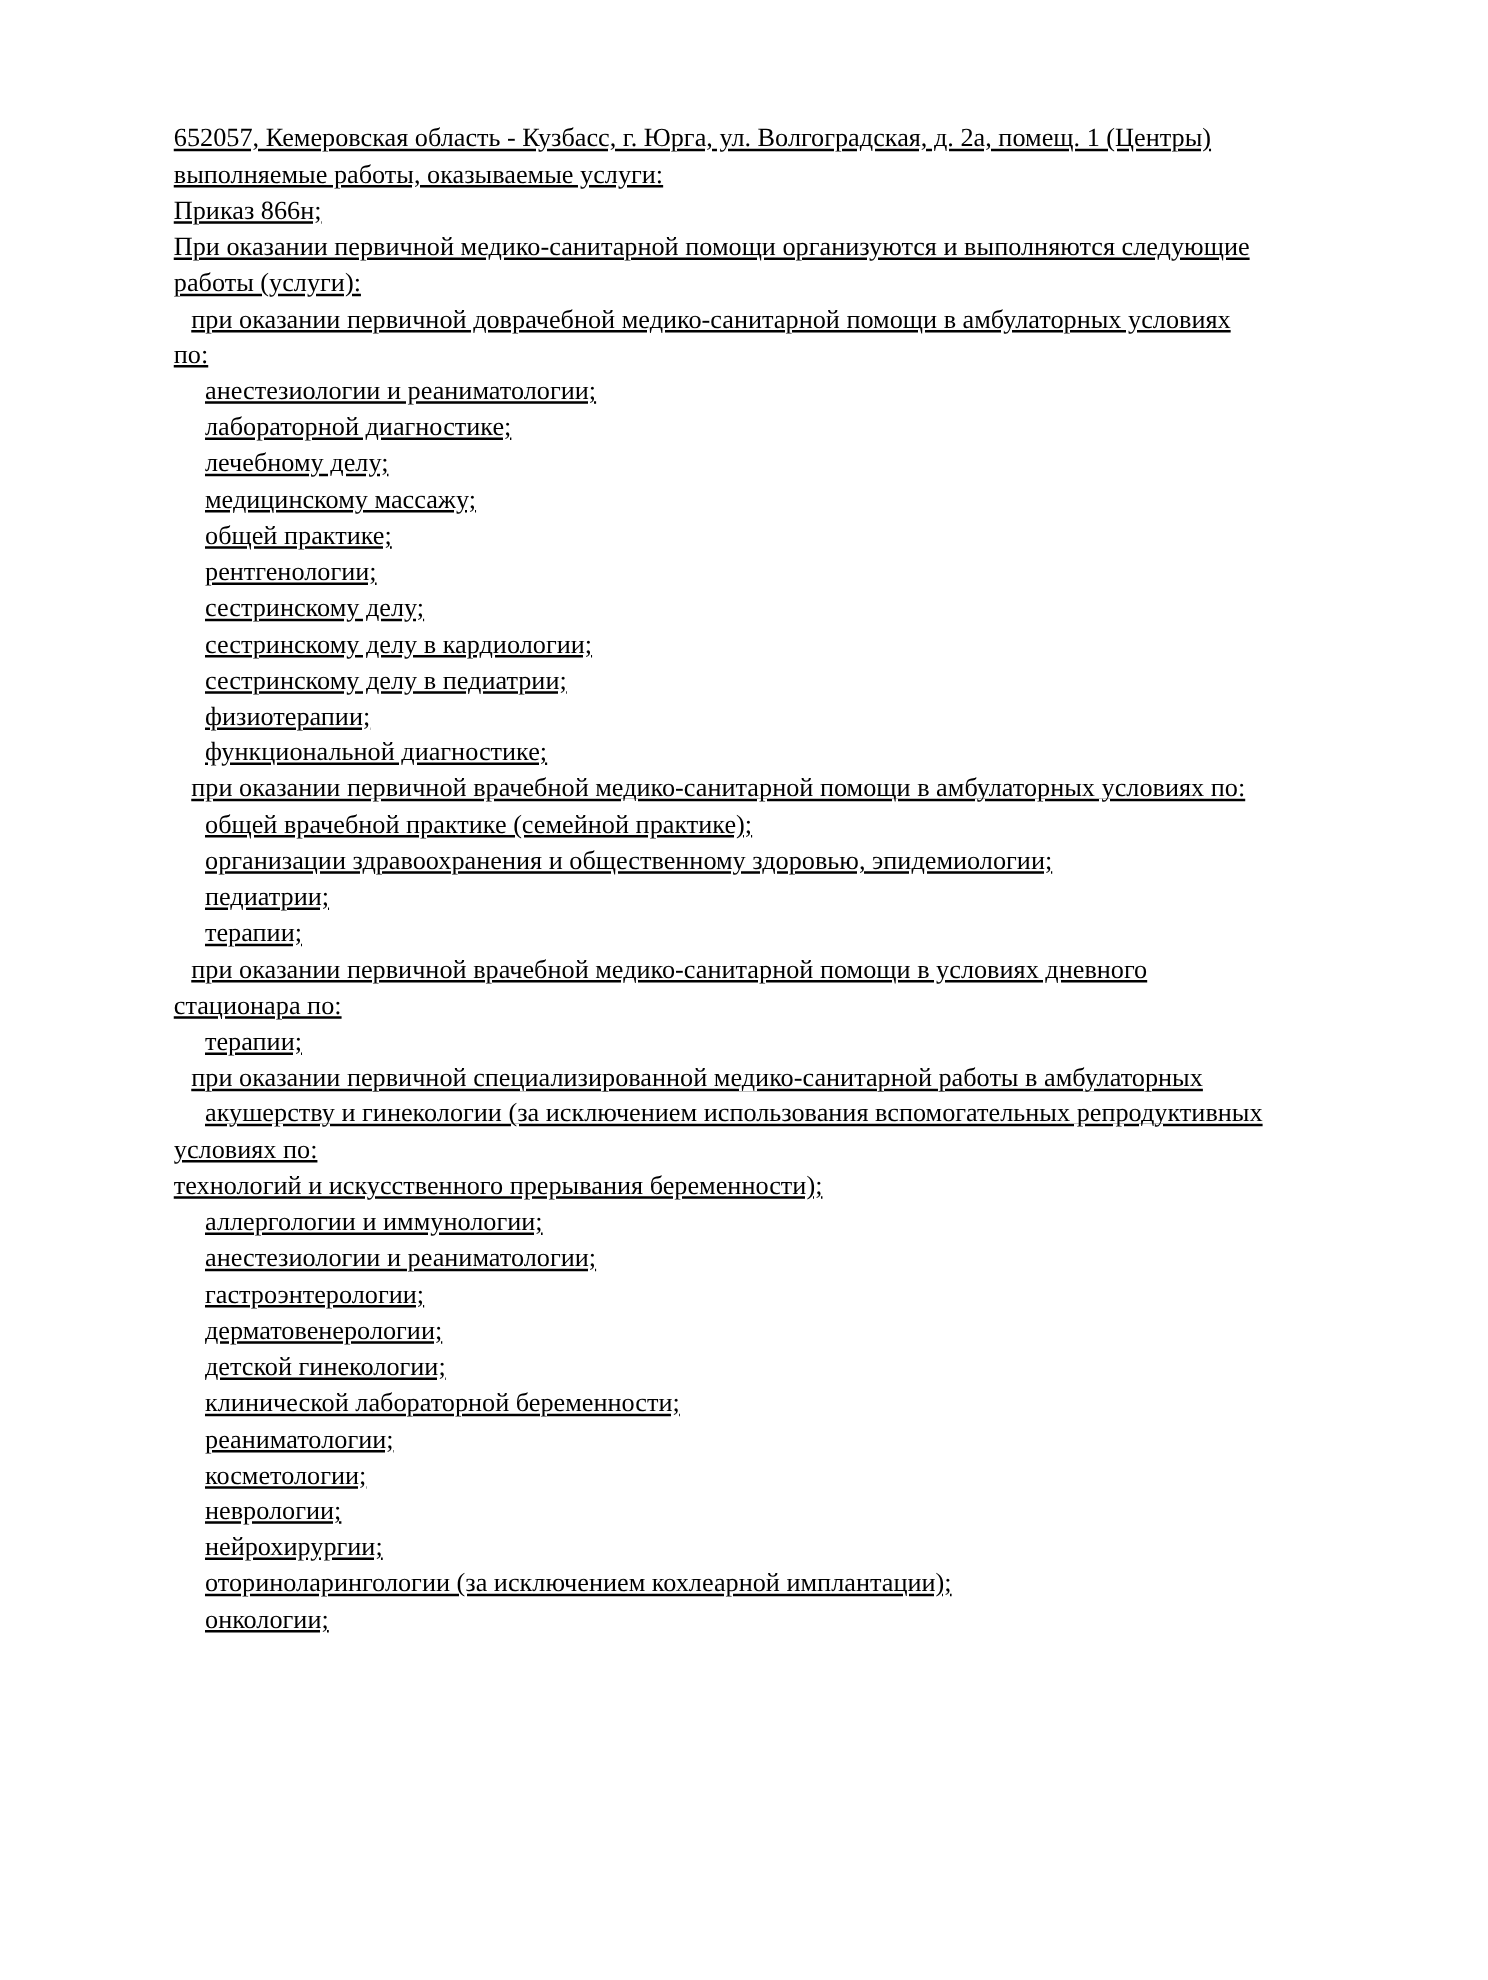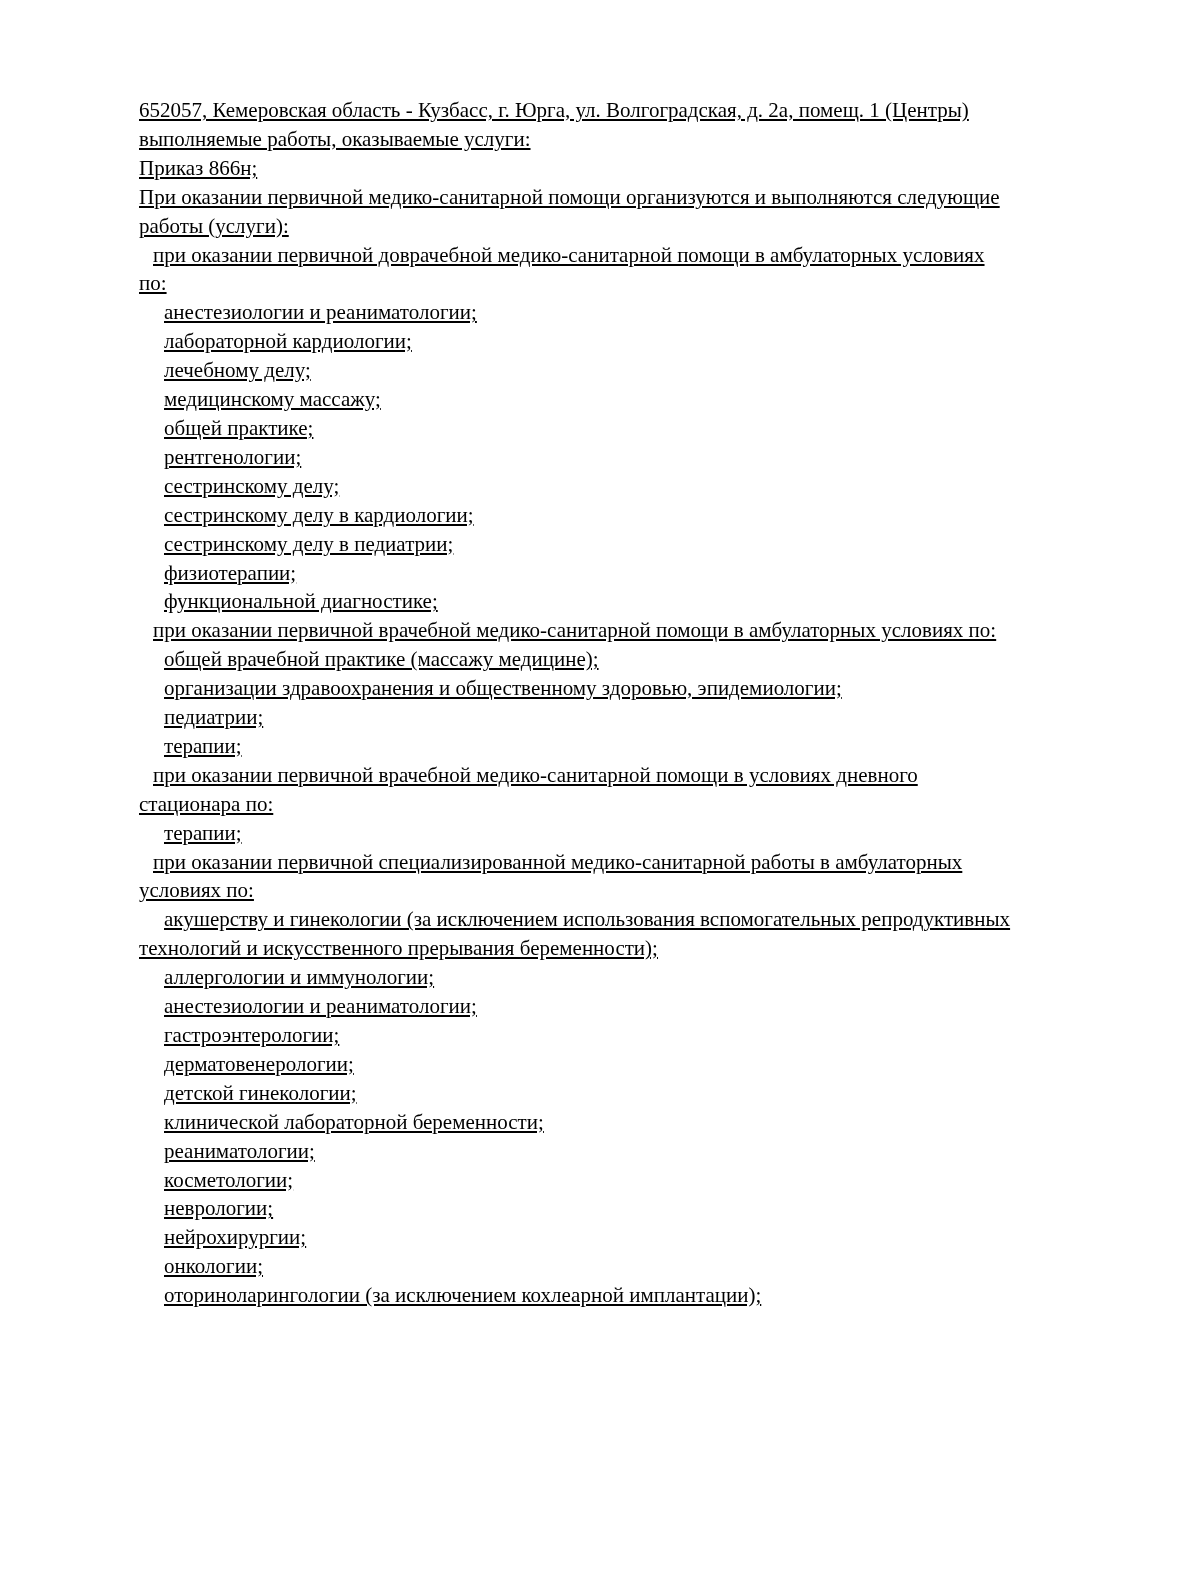--- a/index.html
+++ b/index.html
@@ -41,48 +41,48 @@
 <div class="page">
   <div class="doc">
       <p class="line indent-0">652057, Кемеровская область - Кузбасс, г. Юрга, ул. Волгоградская, д. 2а, помещ. 1 (Центры)</p>
       <p class="line indent-0">выполняемые работы, оказываемые услуги:</p>
       <p class="line indent-0">Приказ 866н;</p>
       <p class="line indent-0">При оказании первичной медико-санитарной помощи организуются и выполняются следующие</p>
       <p class="line indent-0">работы (услуги):</p>
       <p class="line indent-1">при оказании первичной доврачебной медико-санитарной помощи в амбулаторных условиях</p>
       <p class="line indent-0">по:</p>
       <p class="line indent-2">анестезиологии и реаниматологии;</p>
-      <p class="line indent-2">лабораторной кардиологии;</p>
+      <p class="line indent-2">лабораторной диагностике;</p>
       <p class="line indent-2">лечебному делу;</p>
       <p class="line indent-2">медицинскому массажу;</p>
       <p class="line indent-2">общей практике;</p>
       <p class="line indent-2">рентгенологии;</p>
       <p class="line indent-2">сестринскому делу;</p>
       <p class="line indent-2">сестринскому делу в кардиологии;</p>
       <p class="line indent-2">сестринскому делу в педиатрии;</p>
       <p class="line indent-2">физиотерапии;</p>
       <p class="line indent-2">функциональной диагностике;</p>
       <p class="line indent-1">при оказании первичной врачебной медико-санитарной помощи в амбулаторных условиях по:</p>
-      <p class="line indent-2">общей врачебной практике (массажу медицине);</p>
+      <p class="line indent-2">общей врачебной практике (семейной практике);</p>
       <p class="line indent-2">организации здравоохранения и общественному здоровью, эпидемиологии;</p>
       <p class="line indent-2">педиатрии;</p>
       <p class="line indent-2">терапии;</p>
       <p class="line indent-1">при оказании первичной врачебной медико-санитарной помощи в условиях дневного</p>
       <p class="line indent-0">стационара по:</p>
       <p class="line indent-2">терапии;</p>
       <p class="line indent-1">при оказании первичной специализированной медико-санитарной работы в амбулаторных</p>
+      <p class="line indent-2">акушерству и гинекологии (за исключением использования вспомогательных репродуктивных</p>
       <p class="line indent-0">условиях по:</p>
-      <p class="line indent-2">акушерству и гинекологии (за исключением использования вспомогательных репродуктивных</p>
       <p class="line indent-0">технологий и искусственного прерывания беременности);</p>
       <p class="line indent-2">аллергологии и иммунологии;</p>
       <p class="line indent-2">анестезиологии и реаниматологии;</p>
       <p class="line indent-2">гастроэнтерологии;</p>
       <p class="line indent-2">дерматовенерологии;</p>
       <p class="line indent-2">детской гинекологии;</p>
       <p class="line indent-2">клинической лабораторной беременности;</p>
       <p class="line indent-2">реаниматологии;</p>
       <p class="line indent-2">косметологии;</p>
       <p class="line indent-2">неврологии;</p>
       <p class="line indent-2">нейрохирургии;</p>
+      <p class="line indent-2">оториноларингологии (за исключением кохлеарной имплантации);</p>
       <p class="line indent-2">онкологии;</p>
-      <p class="line indent-2">оториноларингологии (за исключением кохлеарной имплантации);</p>
     </div>
 </div>
 
 </body></html>

